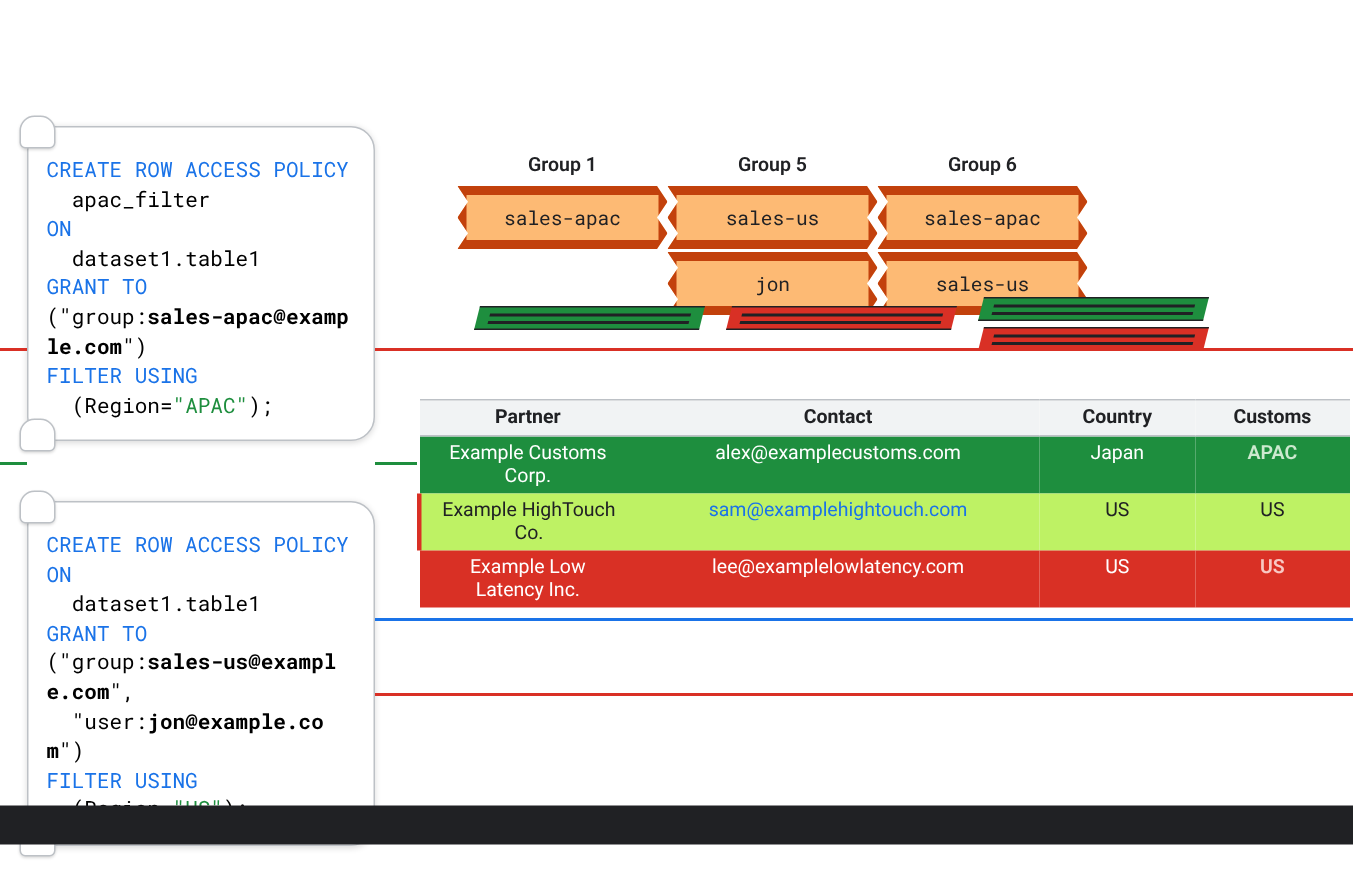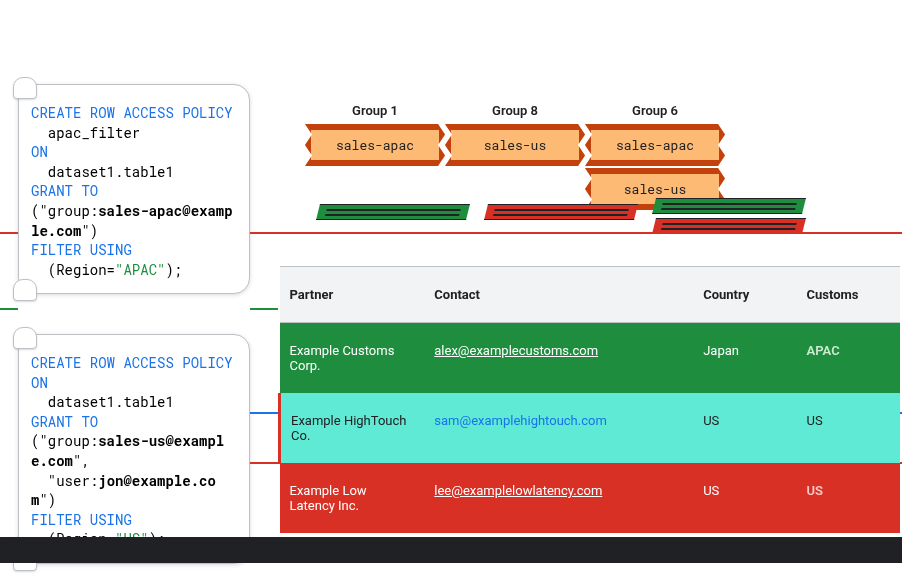--- a/index.html
+++ b/index.html
@@ -119,37 +119,37 @@
   .conn.blue  { background: #1a73e8; }
 
   
   .tablewrap {
     position: absolute;
     top: 266px;
     left: 278px;
     right: 2px;
   }
   table { border-collapse: collapse; width: 100%; table-layout: fixed; font-size: 13px; }
-  th, td { text-align: left; padding: 20px 10px; border: 0; vertical-align: top; }
+  th, td { text-align: center; padding: 4px 10px; border: 0; vertical-align: top; }
   thead th {
     background: #f1f3f4;
     font-weight: 700;
     color: #202124;
     border-top: 1px solid #bdc1c6;
     border-bottom: 1px solid #bdc1c6;
   }
   col.c-partner { width: 126px; }
   col.c-contact { width: 234px; }
   col.c-country { width: 90px; }
   col.c-region  { width: 90px; }
 
   tr.row-apac td { background: #1e8e3e; color: #fff; }
   tr.row-us   td { background: #d93025; color: #fff; }
-  tr.row-us a, tr.row-apac a { color: inherit; text-decoration: underline; }
-  tr.row-plain td { background: #5eead4; color: #202124; }
+  tr.row-us a, tr.row-apac a { color: inherit; }
+  tr.row-plain td { background: #bef264; color: #202124; }
   tr.row-plain td:first-child { border-left: 3px solid #d93025; }
   td .region-apac { color: #cde9cf; font-weight: 600; }
   td .region-us   { color: #f8c9c4; font-weight: 600; }
 
   
   .footer-band {
     position: absolute;
     left: 0; right: 0; bottom: 16px;
     height: 26px;
     background: #202124;
@@ -157,22 +157,23 @@
 </style>
 </head>
 <body>
 
 <div class="groups">
   <div class="group">
     <div class="group-title">Group 1</div>
     <div class="flag">sales-apac</div>
   </div>
   <div class="group">
-    <div class="group-title">Group 8</div>
+    <div class="group-title">Group 5</div>
     <div class="flag">sales-us</div>
+    <div class="flag">jon</div>
   </div>
   <div class="group">
     <div class="group-title">Group 6</div>
     <div class="flag">sales-apac</div>
     <div class="flag">sales-us</div>
   </div>
 </div>
 
 <div class="swoosh-row">
   <div class="swoosh">

